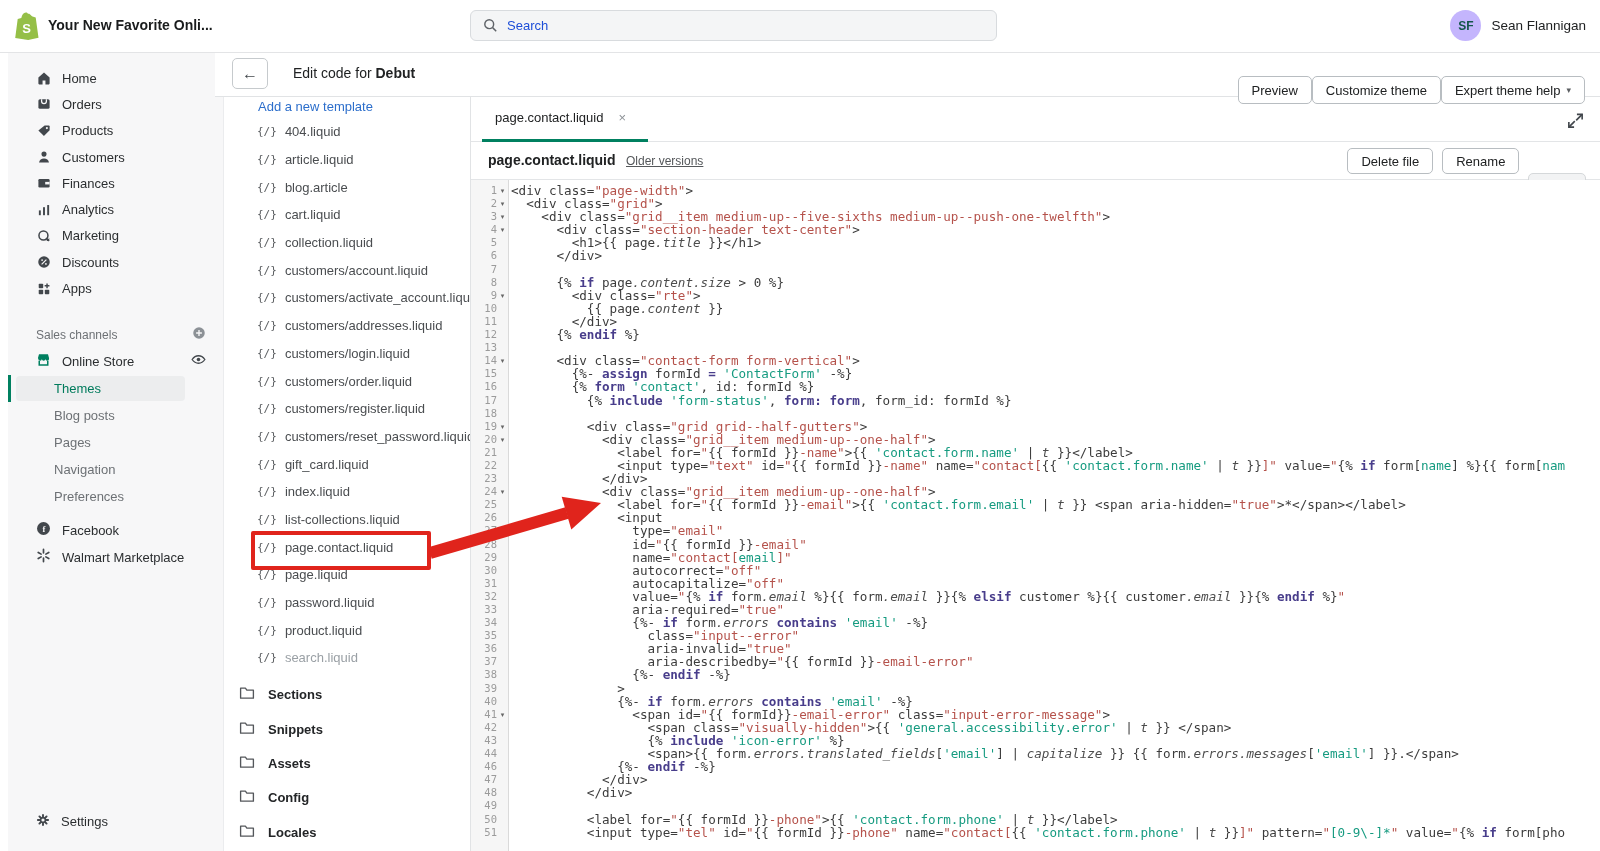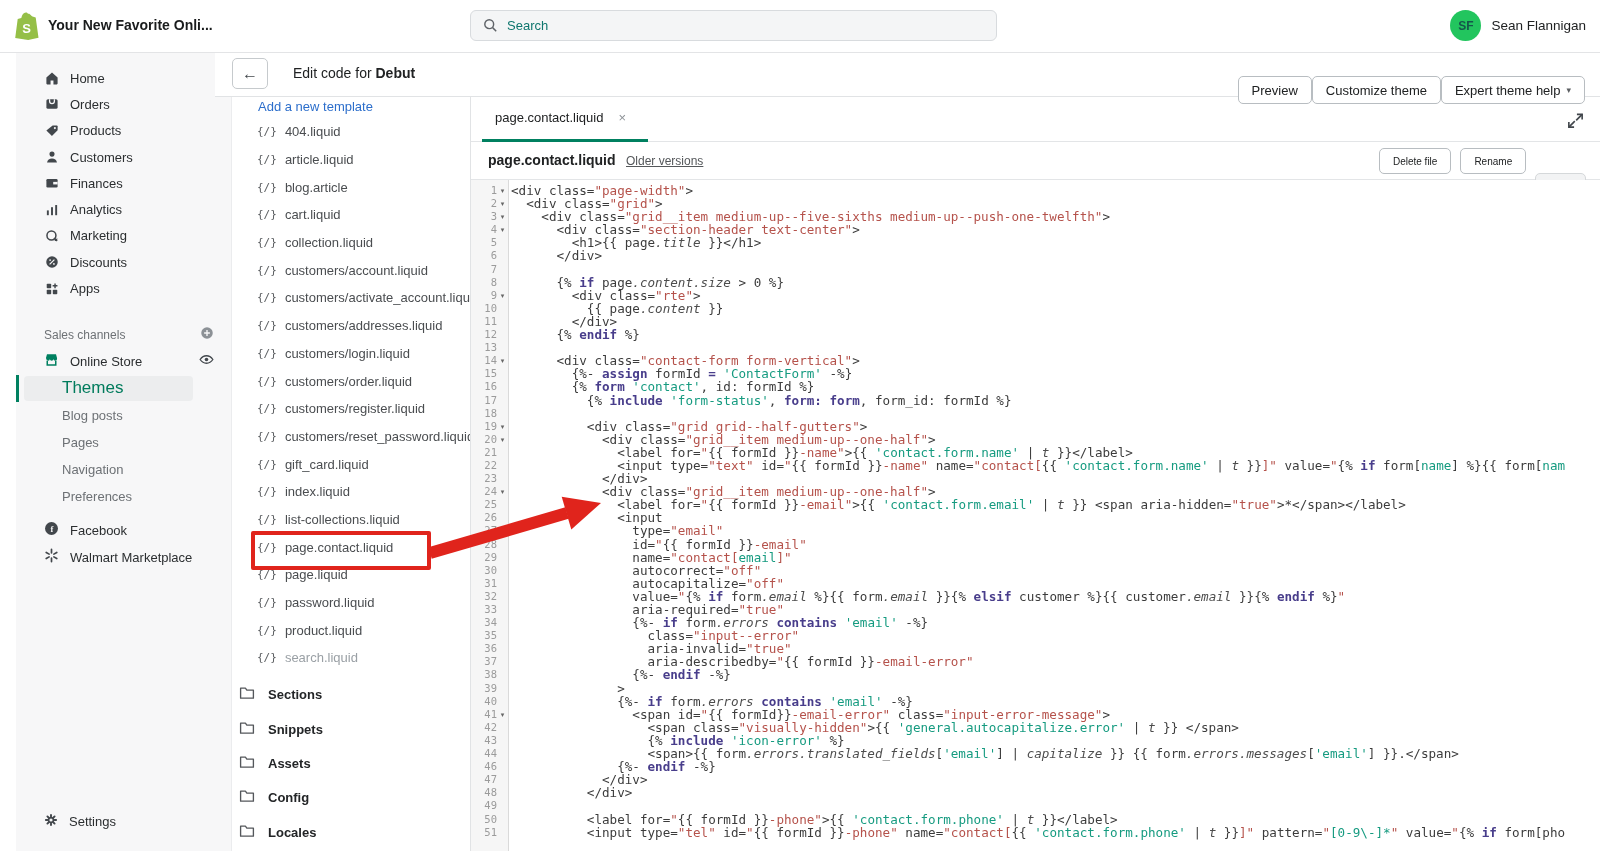--- a/index.html
+++ b/index.html
@@ -7,43 +7,43 @@
        font-family:"Liberation Sans",sans-serif;color:#202223;background:#fff;}
 
   
   .topbar{position:absolute;left:0;top:0;width:1600px;height:52px;background:#fff;
           border-bottom:1px solid #e3e4e6;z-index:10;}
   .logo{position:absolute;left:13px;top:11px;}
   .store-name{position:absolute;left:48px;top:17px;font-size:14px;font-weight:bold;color:#1a1c1d;}
   .searchbox{position:absolute;left:470px;top:10px;width:527px;height:31px;background:#f4f5f6;
              border:1px solid #d8dbde;border-radius:6px;display:flex;align-items:center;box-sizing:border-box;}
   .searchbox .sicon{margin:0 8px 0 11px;display:flex;}
-  .searchbox .ph{font-size:13px;color:#0f766e;}
+  .searchbox .ph{font-size:13px;color:#1d4ed8;}
   .userchip{position:absolute;right:14px;top:10px;display:flex;align-items:center;gap:10px;}
-  .avatar{width:31px;height:31px;border-radius:50%;background:#22c55e;color:#14564b;
+  .avatar{width:31px;height:31px;border-radius:50%;background:#c4b5fd;color:#14564b;
           font-size:12px;font-weight:bold;display:flex;align-items:center;justify-content:center;}
   .uname{font-size:13.5px;color:#202223;}
 
   
-  .sidebar{position:absolute;left:16px;top:52px;width:215px;bottom:0;background:#f7f7f8;
+  .sidebar{position:absolute;left:8px;top:52px;width:215px;bottom:0;background:#f7f7f8;
            border-right:1px solid #ebecee;z-index:5;}
   .nav{padding-top:13px;}
   .nav-item{height:26.3px;display:flex;align-items:center;padding-left:27px;gap:10px;
             font-size:13px;font-weight:500;color:#2b2e30;}
   .nav-item .nicon{width:17px;display:flex;justify-content:center;}
   .sec-label{margin-top:20px;height:26px;display:flex;align-items:center;justify-content:space-between;
              padding:0 16px 0 28px;font-size:12px;color:#6d7175;}
   .store-row{height:27px;display:flex;align-items:center;padding-left:27px;padding-right:16px;gap:10px;
              font-size:13px;font-weight:500;color:#2b2e30;}
   .store-row .grow{flex:1;}
   .themes-row{position:relative;height:27px;}
   .themes-pill{position:absolute;left:8px;right:38px;top:1px;bottom:1px;background:#ecedee;border-radius:4px;}
   .themes-bar{position:absolute;left:0;top:0;width:3px;height:27px;background:#008060;}
   .themes-label{position:absolute;left:46px;top:0;height:27px;display:flex;align-items:center;
-                font-size:17px;font-weight:500;color:#007b5c;}
+                font-size:13px;font-weight:500;color:#007b5c;}
   .sub-item{height:27px;display:flex;align-items:center;padding-left:46px;font-size:13px;color:#6d7175;}
   .chan-item{height:27px;display:flex;align-items:center;padding-left:27px;gap:10px;
              font-size:13px;font-weight:500;color:#2b2e30;}
   .chan-gap{height:7px;}
   .settings-row{position:absolute;left:0;bottom:17px;width:100%;height:26px;display:flex;
                 align-items:center;padding-left:27px;gap:10px;font-size:13px;font-weight:500;color:#2b2e30;box-sizing:border-box;}
 
   
   .main-header{position:absolute;left:215px;top:52px;right:0;height:44px;background:#fff;
                border-bottom:1px solid #e1e3e5;z-index:6;}
@@ -72,21 +72,21 @@
   .tabbar{height:46px;position:relative;border-bottom:1px solid #e3e5e7;box-sizing:border-box;}
   .tab{position:absolute;left:24px;top:0;height:43px;display:flex;align-items:center;gap:15px;}
   .tab-label{font-size:13px;color:#202223;}
   .tab-close{font-size:13px;color:#8c9196;}
   .tab-underline{position:absolute;left:11px;bottom:-1px;width:166px;height:3px;background:#008060;}
   .expand-btn{position:absolute;right:15px;top:15px;display:flex;}
   .filebar{height:38px;border-bottom:1px solid #e3e5e7;position:relative;box-sizing:border-box;}
   .fb-name{position:absolute;left:17px;top:10px;font-size:14px;font-weight:bold;color:#202223;}
   .fb-older{position:absolute;left:155px;top:12px;font-size:12px;color:#55585b;text-decoration:underline;}
   .fb-buttons{position:absolute;right:14px;top:6px;display:flex;gap:9px;}
-  .btn.small{height:26px;font-size:10px;}
+  .btn.small{height:26px;font-size:13px;}
   .btn.disabled{background:#f2f3f4;border-color:#d5d8da;color:#abb0b5;margin-top:25px;}
 
   
   .codearea{flex:1;position:relative;overflow:hidden;background:#fff;}
   .gutter-bg{position:absolute;left:0;top:0;bottom:0;width:37px;background:#f6f6f6;border-right:1px solid #dadada;}
   .code-lines{position:absolute;left:0;top:4px;right:0;}
   .code-line{display:flex;height:13.1px;}
   .ln{width:26px;flex:none;text-align:right;color:#9b9b9b;
       font-family:"DejaVu Sans Mono",monospace;font-size:10.5px;line-height:13.1px;}
   .fold{width:11px;flex:none;text-align:center;font-size:7px;color:#666;line-height:13.1px;}
@@ -654,21 +654,21 @@
               <span class="lc"><span class="c-p">              {%- </span><span class="c-k">if</span><span class="c-p"> form</span><span class="c-i">.errors</span><span class="c-p"> </span><span class="c-k">contains</span><span class="c-p"> </span><span class="c-g">'email'</span><span class="c-p"> -%}</span></span>
             </div>
             <div class="code-line">
               <span class="ln">41</span>
               <span class="fold">▾</span>
               <span class="lc"><span class="c-p">                &lt;span id=</span><span class="c-r">"</span><span class="c-p">{{ formId}}</span><span class="c-r">-email-error"</span><span class="c-p"> class=</span><span class="c-r">"input-error-message"</span><span class="c-p">&gt;</span></span>
             </div>
             <div class="code-line">
               <span class="ln">42</span>
               <span class="fold"></span>
-              <span class="lc"><span class="c-p">                  &lt;span class=</span><span class="c-r">"visually-hidden"</span><span class="c-p">&gt;{{ </span><span class="c-g">'general.autocapitalize.error'</span><span class="c-p"> | </span><span class="c-i">t</span><span class="c-p"> }} &lt;/span&gt;</span></span>
+              <span class="lc"><span class="c-p">                  &lt;span class=</span><span class="c-r">"visually-hidden"</span><span class="c-p">&gt;{{ </span><span class="c-g">'general.accessibility.error'</span><span class="c-p"> | </span><span class="c-i">t</span><span class="c-p"> }} &lt;/span&gt;</span></span>
             </div>
             <div class="code-line">
               <span class="ln">43</span>
               <span class="fold"></span>
               <span class="lc"><span class="c-p">                  {% </span><span class="c-k">include</span><span class="c-p"> </span><span class="c-g">'icon-error'</span><span class="c-p"> %}</span></span>
             </div>
             <div class="code-line">
               <span class="ln">44</span>
               <span class="fold"></span>
               <span class="lc"><span class="c-p">                  &lt;span&gt;{{ form</span><span class="c-i">.errors.translated_fields</span><span class="c-p">[</span><span class="c-g">'email'</span><span class="c-p">] | </span><span class="c-i">capitalize</span><span class="c-p"> }} {{ form</span><span class="c-i">.errors.messages</span><span class="c-p">[</span><span class="c-g">'email'</span><span class="c-p">] }}.&lt;/span&gt;</span></span>

